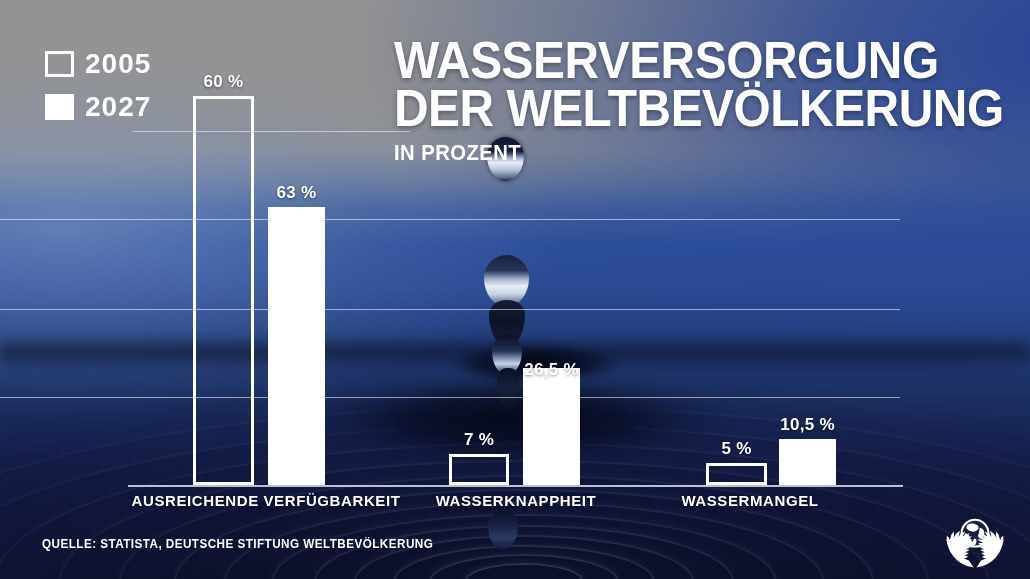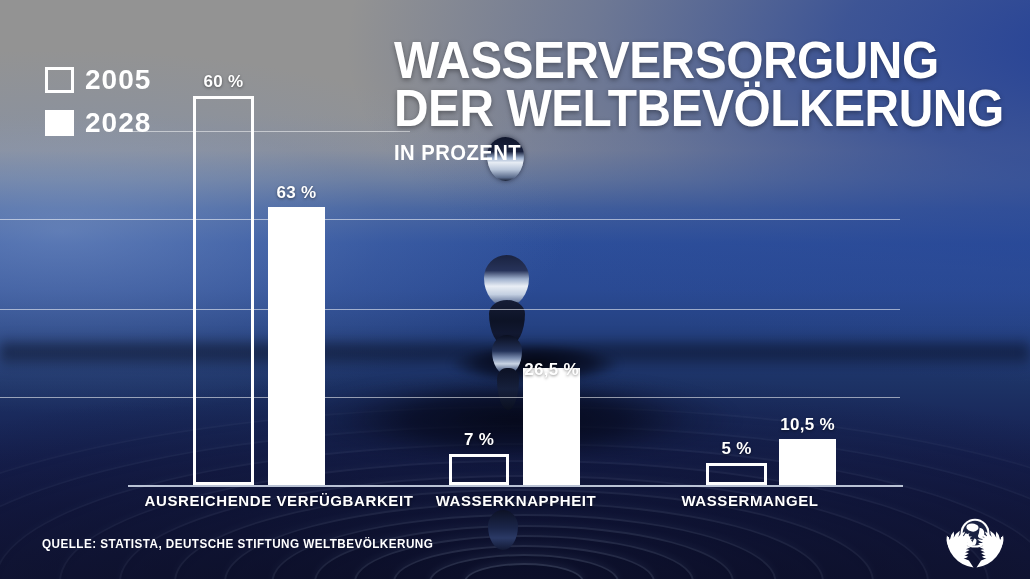--- a/index.html
+++ b/index.html
@@ -114,21 +114,21 @@
     white-space:nowrap;text-shadow:0 1px 3px rgba(0,0,0,.45);
     font-stretch:condensed;
   }
   .cat-label{
     position:absolute;top:492px;color:#fff;font-weight:700;font-size:15px;
     letter-spacing:.6px;white-space:nowrap;transform:translateX(-50%);
     text-shadow:0 1px 3px rgba(0,0,0,.5);
   }
 
   
-  #legend{position:absolute;left:45px;top:62px;text-align:right;}
+  #legend{position:absolute;left:45px;top:46px;text-align:right;}
   .legend-row{display:flex;align-items:center;height:36px;margin-bottom:7px;}
   .swatch{width:29px;height:26px;margin-right:11px;}
   .swatch-outline{border:3px solid #fff;background:transparent;}
   .swatch-filled{background:#fff;}
   .legend-text{color:#fff;font-size:28px;font-weight:700;letter-spacing:1px;line-height:1;}
 
   
   #headline{position:absolute;right:26px;top:36px;text-align:left;}
   .h-line{
     color:#fff;font-weight:700;font-size:52px;line-height:.93;
@@ -185,42 +185,42 @@
 
   <div id="plot">
       <div class="gridline short" style="top: 131px; left: 132px; width: 278px;"></div>
       <div class="gridline" style="top: 219px; left: 0px; width: 900px;"></div>
       <div class="gridline" style="top: 309px; left: 0px; width: 900px;"></div>
       <div class="gridline" style="top: 397px; left: 0px; width: 900px;"></div>
       <div class="bar bar-outline" style="left: 193px; width: 61px; height: 389px; top: 96px; bottom: auto;"></div>
       <div class="bar-value" style="left: 223.5px; top: 72px;">60 %</div>
       <div class="bar bar-filled" style="left: 268px; width: 57px; height: 278px; top: 207px; bottom: auto;"></div>
       <div class="bar-value" style="left: 296.5px; top: 183px; text-align: right;">63 %</div>
-      <div class="cat-label" style="left: 279px;">AUSREICHENDE VERFÜGBARKEIT</div>
+      <div class="cat-label" style="left: 266px;">AUSREICHENDE VERFÜGBARKEIT</div>
       <div class="bar bar-outline" style="left: 449px; width: 60px; height: 31px; top: 454px; bottom: auto;"></div>
       <div class="bar-value" style="left: 479px; top: 430px;">7 %</div>
       <div class="bar bar-filled" style="left: 523px; width: 57px; height: 117px; top: 368px; bottom: auto;"></div>
       <div class="bar-value" style="left: 551.5px; top: 344px; margin-top: 16px;">26,5 %</div>
       <div class="cat-label" style="left: 516px;">WASSERKNAPPHEIT</div>
       <div class="bar bar-outline" style="left: 706px; width: 61px; height: 22px; top: 463px; bottom: auto;"></div>
       <div class="bar-value" style="left: 736.5px; top: 439px;">5 %</div>
       <div class="bar bar-filled" style="left: 779px; width: 57px; height: 46px; top: 439px; bottom: auto;"></div>
       <div class="bar-value" style="left: 807.5px; top: 415px;">10,5 %</div>
       <div class="cat-label" style="left: 750px;">WASSERMANGEL</div>
     </div>
   <div class="baseline"></div>
 
   <div id="legend">
     <div class="legend-row">
       <span class="swatch swatch-outline"></span>
       <span class="legend-text">2005</span>
     </div>
     <div class="legend-row">
       <span class="swatch swatch-filled"></span>
-      <span class="legend-text">2028</span>
+      <span class="legend-text">2027</span>
     </div>
   </div>
 
   <div id="headline">
     <div class="h-line">WASSERVERSORGUNG</div>
     <div class="h-line">DER WELTBEVÖLKERUNG</div>
     <div class="h-sub">IN PROZENT</div>
   </div>
 
   <div id="source">QUELLE: STATISTA, DEUTSCHE STIFTUNG WELTBEVÖLKERUNG</div>

